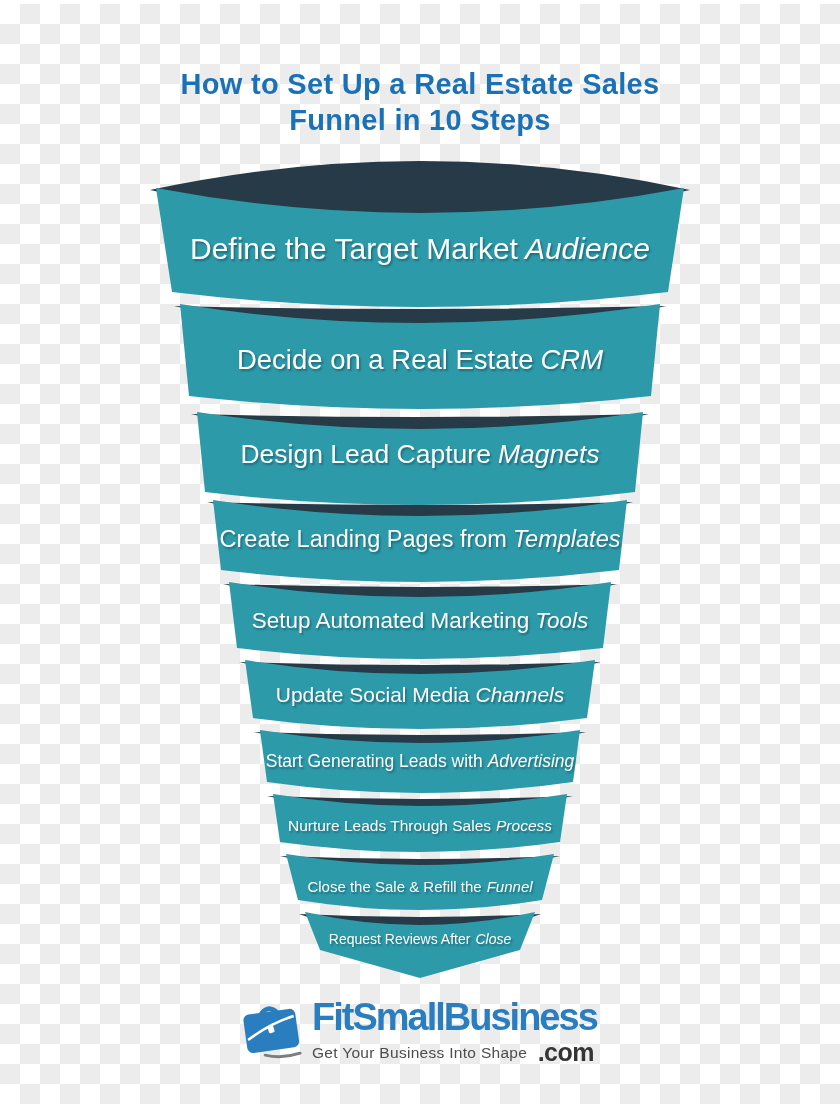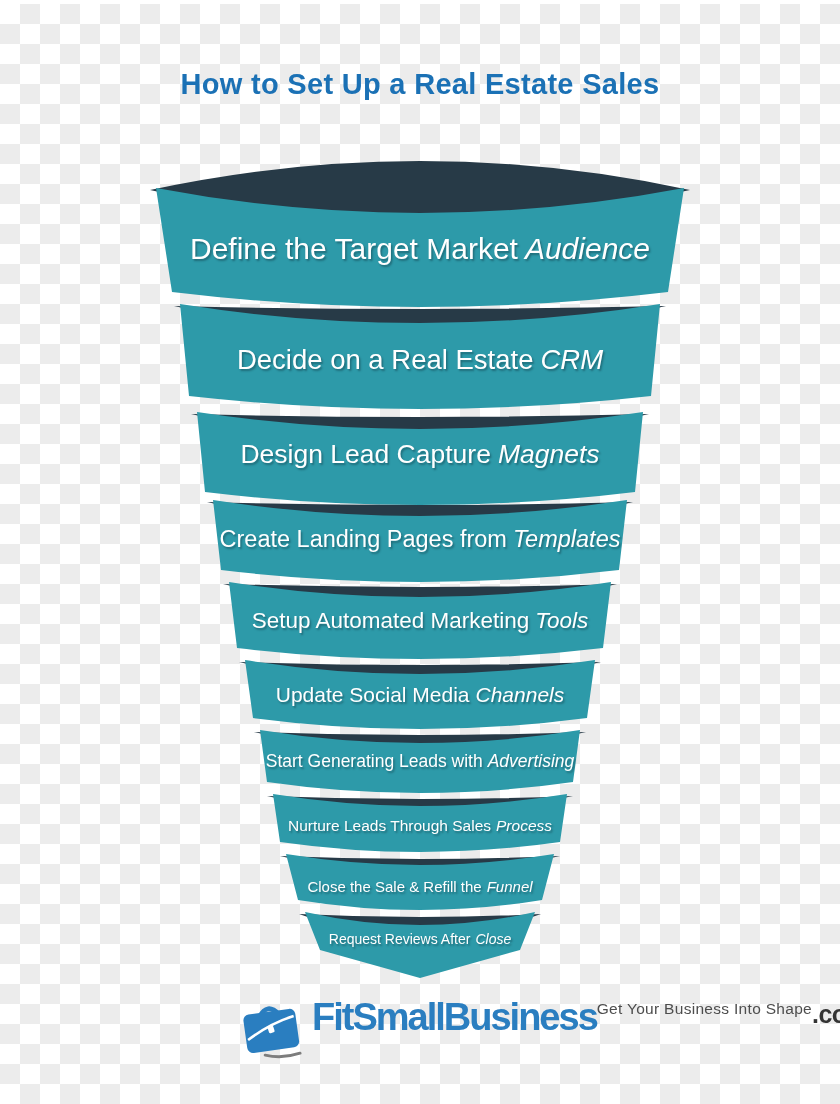--- a/index.html
+++ b/index.html
@@ -28,39 +28,40 @@
   .band-label{
     fill:#ffffff;
     text-anchor:middle;
     text-shadow:1.5px 2px 2px rgba(10,35,45,.38);
   }
   .band-label .em{font-style:italic;}
   .logo{
     position:absolute;left:240px;top:994px;
     display:flex;align-items:flex-start;gap:10px;
   }
-  .logo-text{display:flex;flex-direction:row;width:282px;}
+  .logo-text{display:flex;flex-direction:column;width:282px;}
   .wordmark{
     color:#2a7ec0;font-weight:bold;font-size:38px;
     letter-spacing:-2px;line-height:1.0;white-space:nowrap;
   }
   .logo-sub{
-    display:flex;justify-content:space-between;align-items:flex-start;
+    display:flex;justify-content:space-between;align-items:center;
     margin-top:2px;width:282px;
   }
   .tagline{color:#4d4d4d;font-size:15.5px;letter-spacing:.3px;white-space:nowrap;}
   .tld{color:#343434;font-weight:bold;font-size:25px;letter-spacing:-.5px;}
 </style>
 </head>
 <body>
 
 <div class="canvas">
 
   <div class="title">
     <div>How to Set Up a Real Estate Sales</div>
+    <div>Funnel in 10 Steps</div>
   </div>
 
   <svg class="funnel-svg" width="840" height="1104" viewBox="0 0 840 1104">
 
     <g>
       <path class="rim" d="M150,186 Q420,128 690,186 Q420,248 150,186 Z"></path>
       <path class="band" d="M156,184 Q420,234 684,184 L668,288 Q420,318 172,288 Z"></path>
       <text class="band-label" x="420" y="247" font-size="30" dominant-baseline="middle"><tspan>Define the Target Market</tspan><tspan class="em" dx="7">Audience</tspan></text>
     </g>
 

